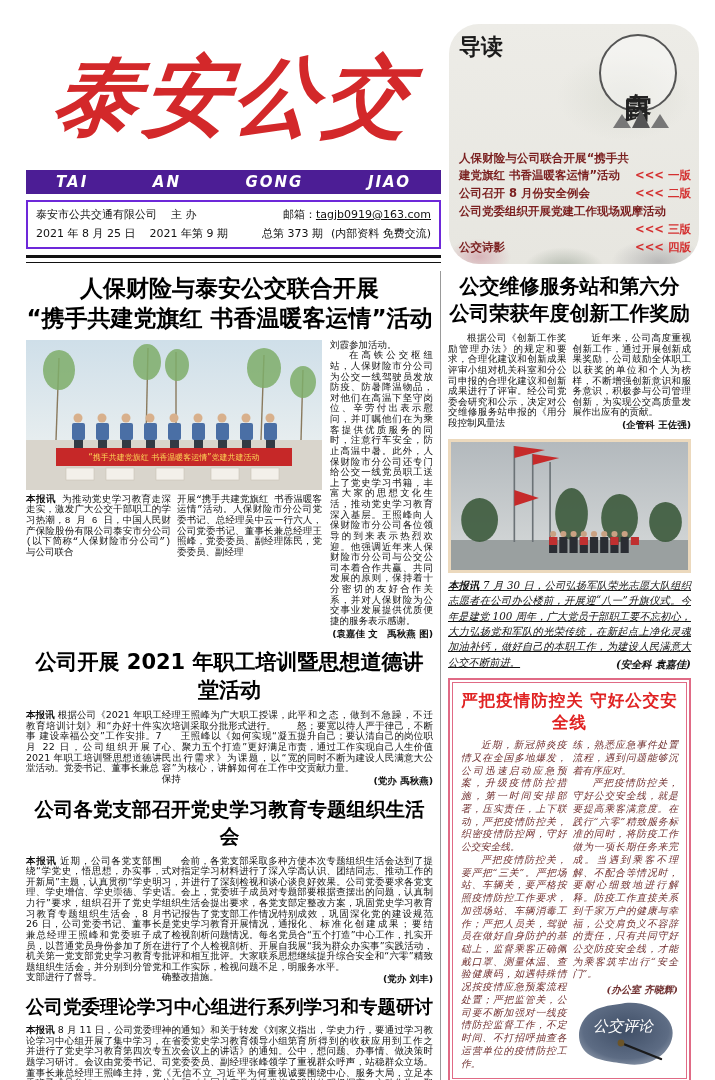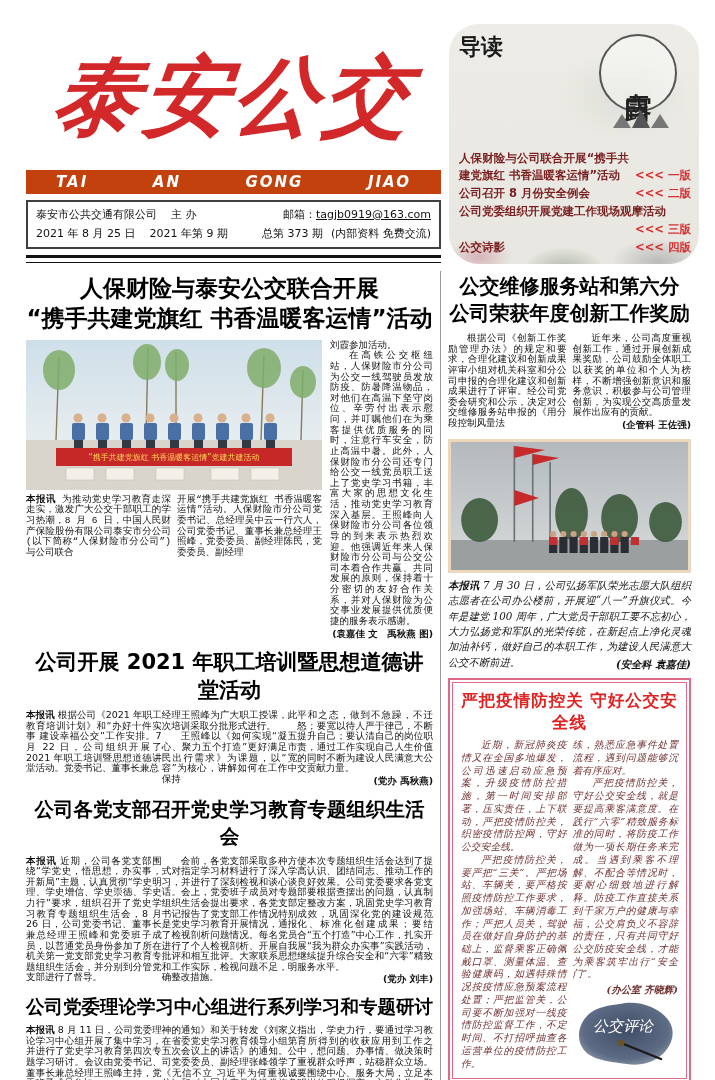--- a/index.html
+++ b/index.html
@@ -10,24 +10,24 @@
   }
   
   .header{display:flex;gap:8px;}
   .mast{width:415px;}
   .calli{
     height:146px;display:flex;align-items:center;justify-content:center;
     color:#d3282a;font-family:"DejaVu Serif",serif;font-style:italic;font-weight:bold;
     font-size:86px;letter-spacing:4px;transform:skewX(-6deg);white-space:nowrap;
   }
   .band{
-    background:#c2410c;color:#fff;display:flex;justify-content:space-between;
+    background:#4c1d95;color:#fff;display:flex;justify-content:space-between;
     padding:3px 30px;font-style:italic;font-weight:bold;font-size:15px;letter-spacing:2px;
   }
-  .infobox{border:2px solid #404040;margin-top:6px;padding:3px 8px;font-size:11px;line-height:1.75;}
+  .infobox{border:2px solid #6d28d9;margin-top:6px;padding:3px 8px;font-size:11px;line-height:1.75;}
   .irow{display:flex;white-space:nowrap;}
   .irow .gap{width:14px;}
   .email{ text-decoration:underline;color:#111;}
   .dblrule{height:4px;border-top:3px solid #111;border-bottom:1.5px solid #111;margin-top:6px;}
   
   .guide{
     width:250px;height:240px;box-sizing:border-box;position:relative;padding:8px 10px;
     background:
       radial-gradient(46px 26px at 12% 97%, rgba(178,62,92,.30), transparent 70%),
       radial-gradient(56px 30px at 46% 102%, rgba(70,92,70,.32), transparent 72%),
@@ -76,21 +76,21 @@
   .h-a3{font-size:19.5px;margin:0 0 6px 0;}
   .h-a4{font-size:18.5px;margin:0 0 6px 0;}
   .cols3{display:flex;}
   .cols3 .c{flex:1;}
   
   .r1-head{font-size:20px;line-height:1.35;margin:2px 0 6px 0;}
   .cols2{display:flex;gap:6px;}
   .cols2 .c{flex:1;}
   .photo-frame{border:3px solid #ecd9bd;margin-top:8px;}
   .flag-photo{width:100%;height:128px;display:block;}
-  .caption{font-family:"DejaVu Serif",serif;font-style:italic;font-size:10.3px;line-height:1.5;text-align:justify;margin-top:5px;}
+  .caption{font-family:"DejaVu Serif",serif;font-style:italic;font-size:10.3px;line-height:1.5;text-align:justify;margin-top:5px;text-decoration:underline;}
   .caption .sig{font-style:italic;}
   
   .commentary{border:2px solid #e06a85;padding:2px;margin-top:8px;}
   .commentary-inner{border:1px solid #e06a85;padding:7px 8px 8px 8px;}
   .c-title{text-align:center;font-weight:bold;font-size:16.5px;color:#e02222;margin-bottom:5px;letter-spacing:1px;}
   .c-text{font-family:"DejaVu Serif",serif;font-style:italic;color:#703030;font-size:9.8px;line-height:1.3;text-align:justify;}
   .c-text p{margin:0;}
   .c-text .indent{text-indent:20px;}
   .c-sig{text-align:right;font-weight:bold;color:#703030;margin:3px 0 4px 0;font-size:9.8px;font-style:italic;font-family:"DejaVu Serif",serif;}
   .inkseal{display:block;margin:2px auto 0 auto;}

